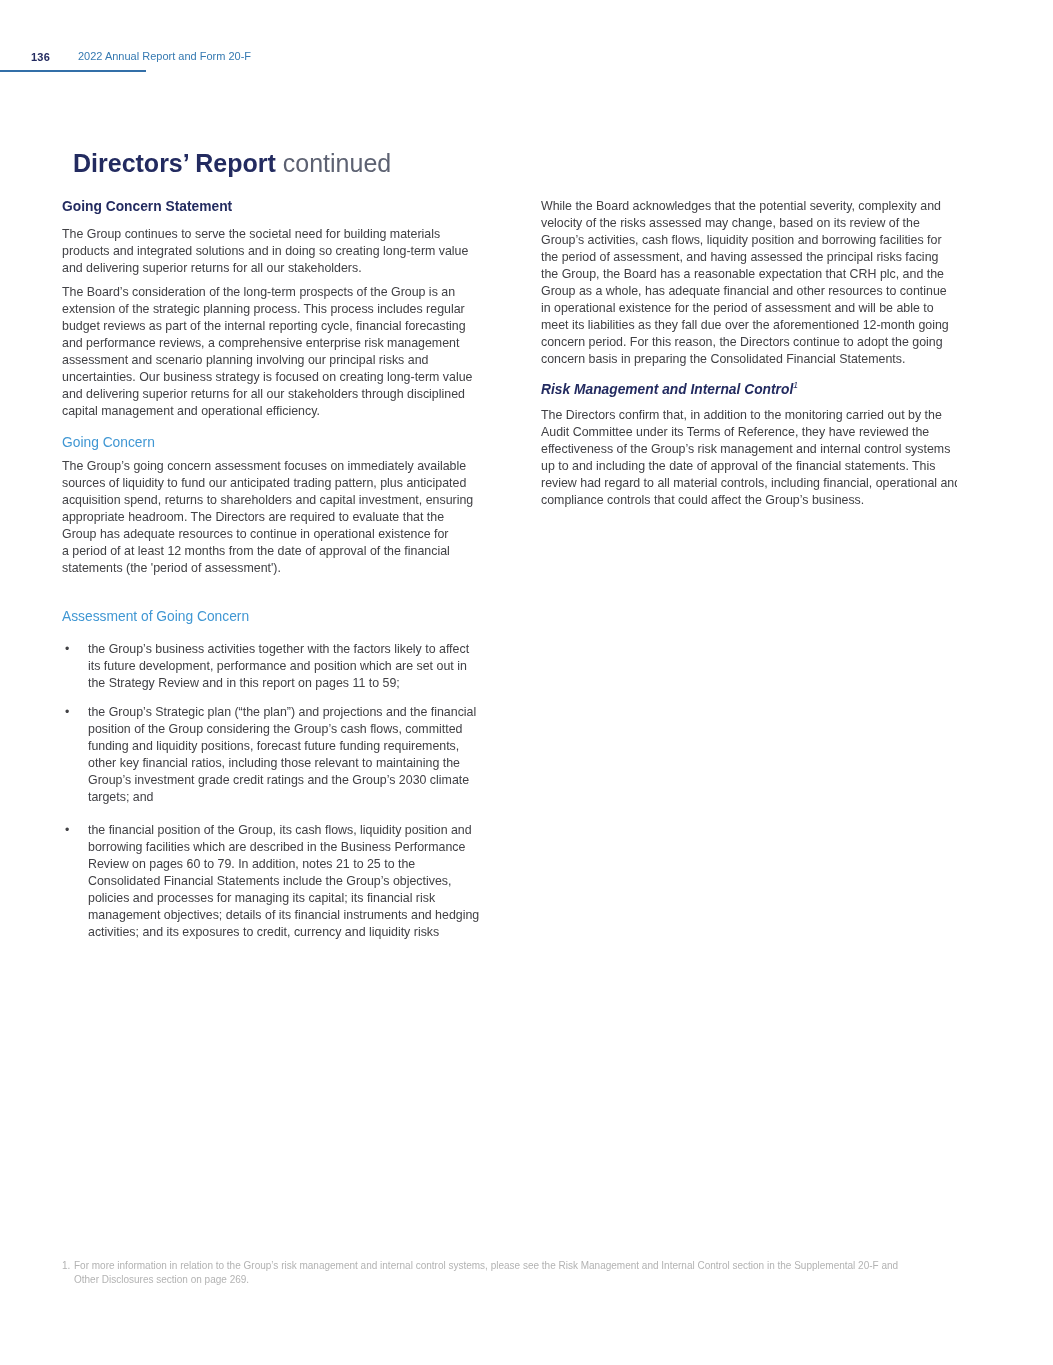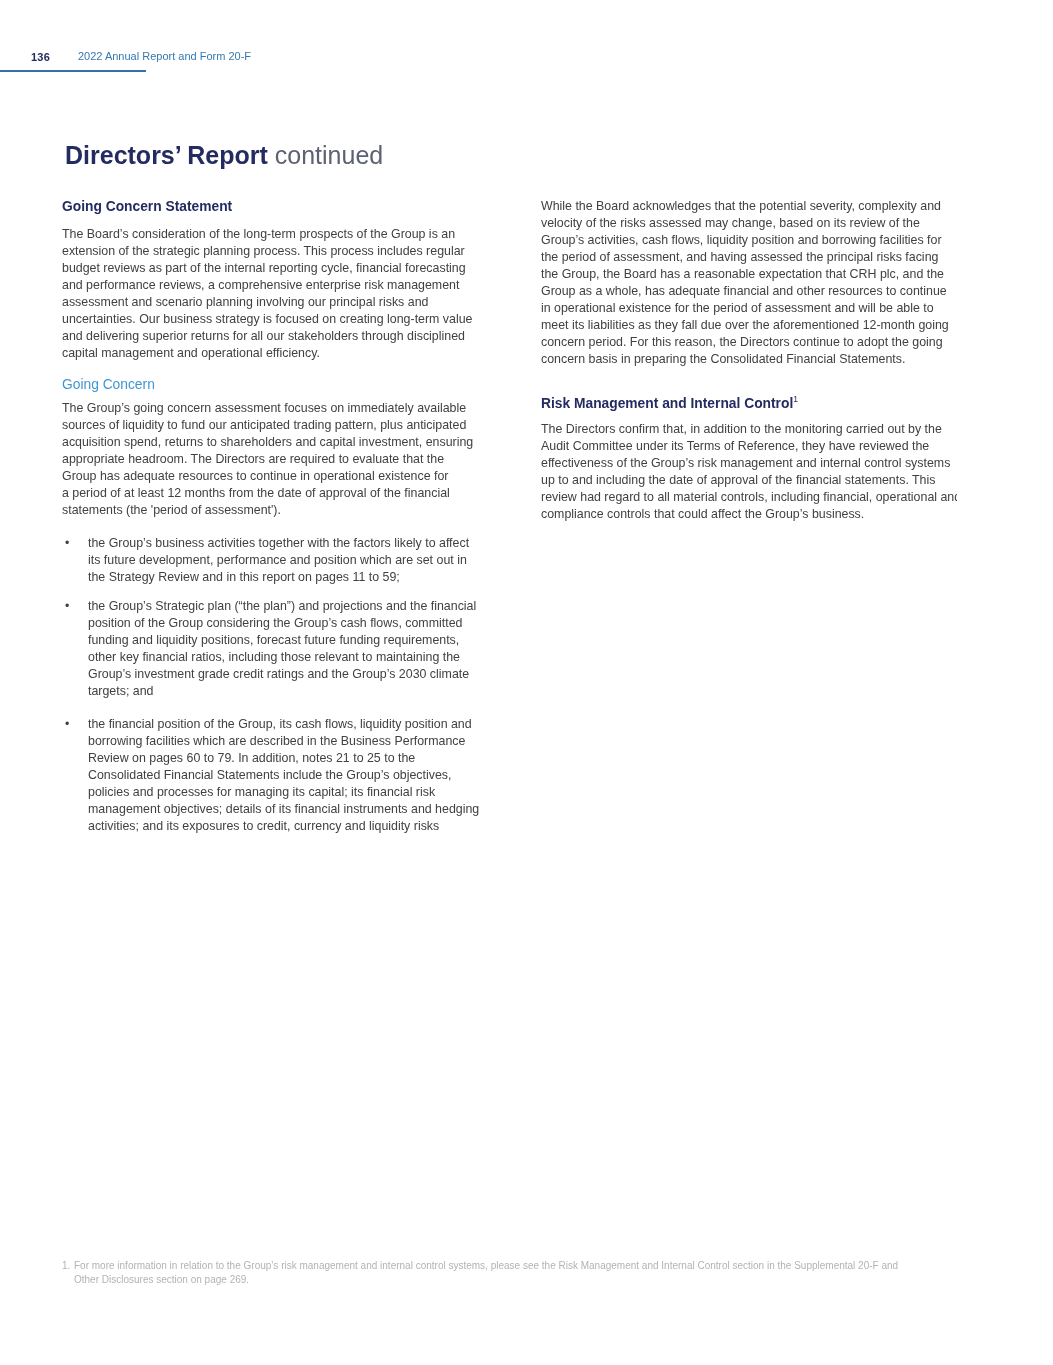--- a/index.html
+++ b/index.html
@@ -34,21 +34,21 @@
     font-size: 11px;
     color: #3579b1;
   }
 
   
   .doc-title {
     position: absolute;
     left: 61px; top: 137px;
     font-size: 25px;
     line-height: 28px;
-    margin: 4px;
+    margin: 12px;
     white-space: nowrap;
   }
   .doc-title .main { font-weight: bold; color: #232b60; }
   .doc-title .suffix { font-weight: normal; color: #5d6272; }
 
   
   .col { position: absolute; top: 198px; }
   .col-left  { left: 62px;  width: 486px; }
   .col-right { left: 541px; width: 486px; }
 
@@ -61,21 +61,21 @@
   }
   .h-blue {
     font-size: 13.8px;
     font-weight: normal;
     color: #4097d3;
     line-height: 17px;
     margin: 14px 0 7px 0;
   }
   .h-blue.first { margin-top: 0; margin-bottom: 16px; }
   .h-blue.spaced { margin-top: 31px; }
-  .h-navy.mid { margin-top: 27px; margin-bottom: 9px; }
+  .h-navy.mid { margin-top: 13px; margin-bottom: 9px; font-style: italic; }
 
   .para {
     font-size: 12.4px;
     line-height: 17px;
     margin: 0 0 7px 0;
     white-space: pre-line;
     color: #414145;
   }
   sup.fn-ref {
     font-size: 8.5px;
@@ -124,36 +124,40 @@
   <div>
     <div class="hdr-rule"></div>
     <span class="hdr-pagenum">136</span>
     <span class="hdr-title">2022 Annual Report and Form 20-F</span>
   </div>
 
   <h1 class="doc-title"><span class="main">Directors’ Report</span><span class="suffix"> continued</span></h1>
 
   <section class="col col-left">
     <h2 class="h-navy">Going Concern Statement</h2>
+    <p class="para">The Group continues to serve the societal need for building materials
+products and integrated solutions and in doing so creating long-term value
+and delivering superior returns for all our stakeholders.</p>
     <p class="para">The Board’s consideration of the long-term prospects of the Group is an
 extension of the strategic planning process. This process includes regular
 budget reviews as part of the internal reporting cycle, financial forecasting
 and performance reviews, a comprehensive enterprise risk management
 assessment and scenario planning involving our principal risks and
 uncertainties. Our business strategy is focused on creating long-term value
 and delivering superior returns for all our stakeholders through disciplined
 capital management and operational efficiency.</p>
     <h3 class="h-blue">Going Concern</h3>
     <p class="para">The Group’s going concern assessment focuses on immediately available
 sources of liquidity to fund our anticipated trading pattern, plus anticipated
 acquisition spend, returns to shareholders and capital investment, ensuring
 appropriate headroom. The Directors are required to evaluate that the
 Group has adequate resources to continue in operational existence for
 a period of at least 12 months from the date of approval of the financial
 statements (the 'period of assessment').</p>
+    <h3 class="h-blue spaced">Assessment of Going Concern</h3>
     <ul class="bullet-list">
       <li class="bullet-item">
         <span class="bullet-marker">•</span>
         <span class="bullet-text">the Group’s business activities together with the factors likely to affect
 its future development, performance and position which are set out in
 the Strategy Review and in this report on pages 11 to 59;</span>
       </li>
       <li class="bullet-item">
         <span class="bullet-marker">•</span>
         <span class="bullet-text">the Group’s Strategic plan (“the plan”) and projections and the financial

